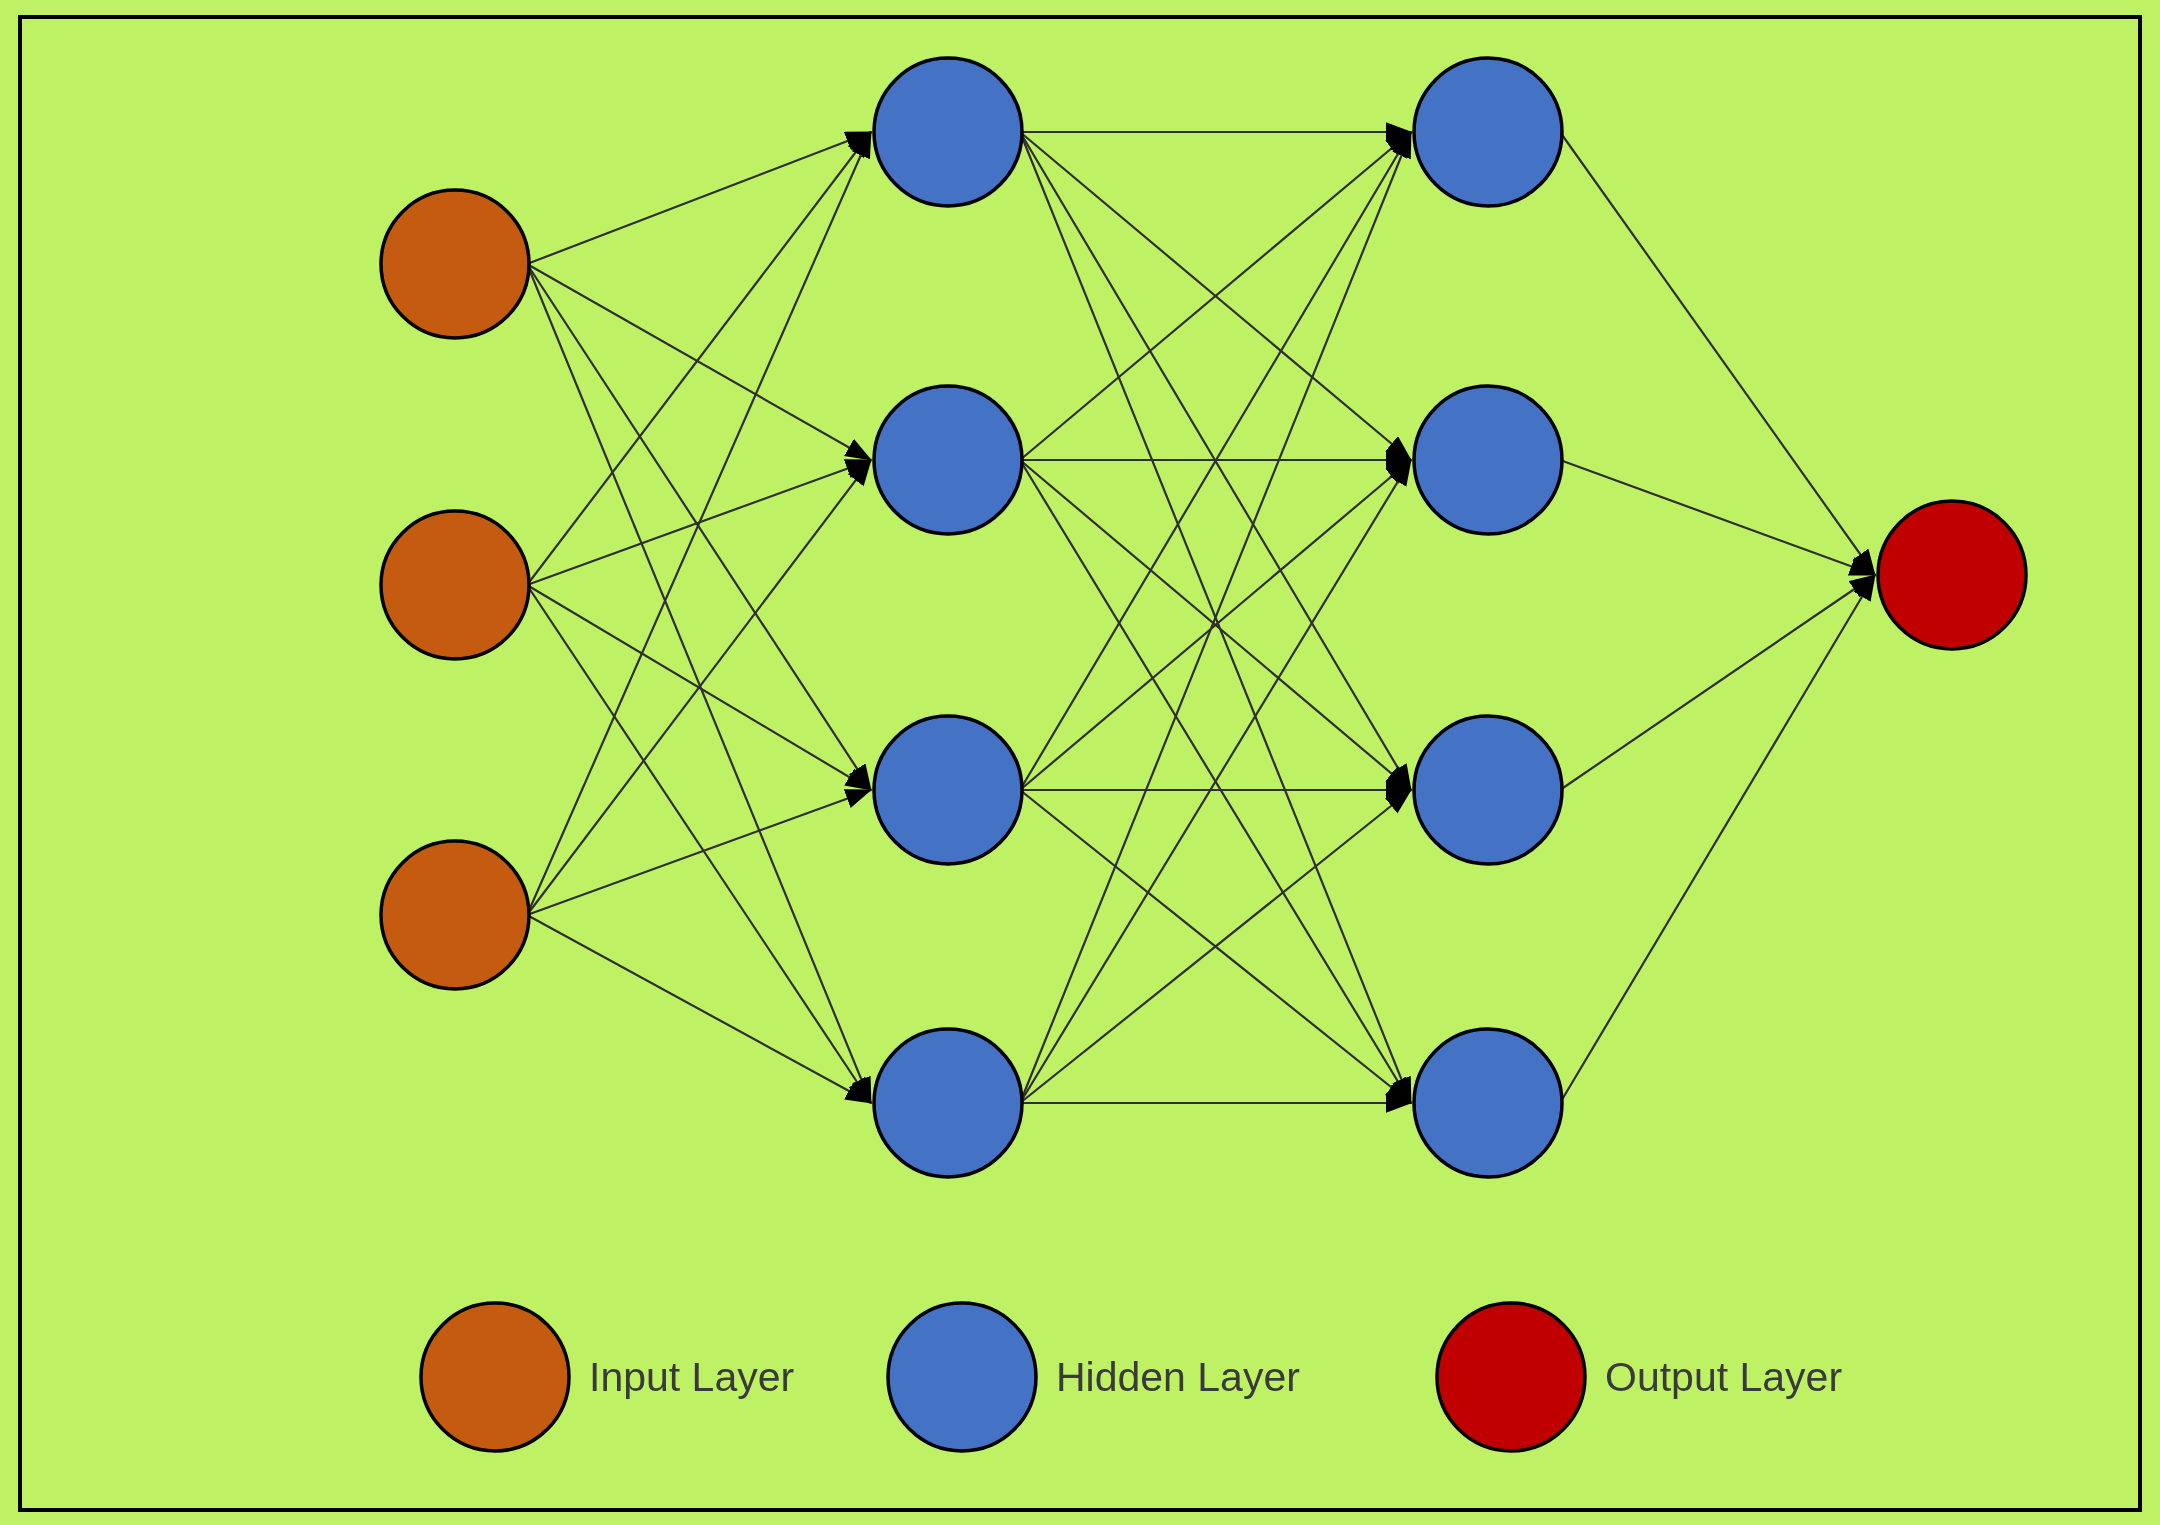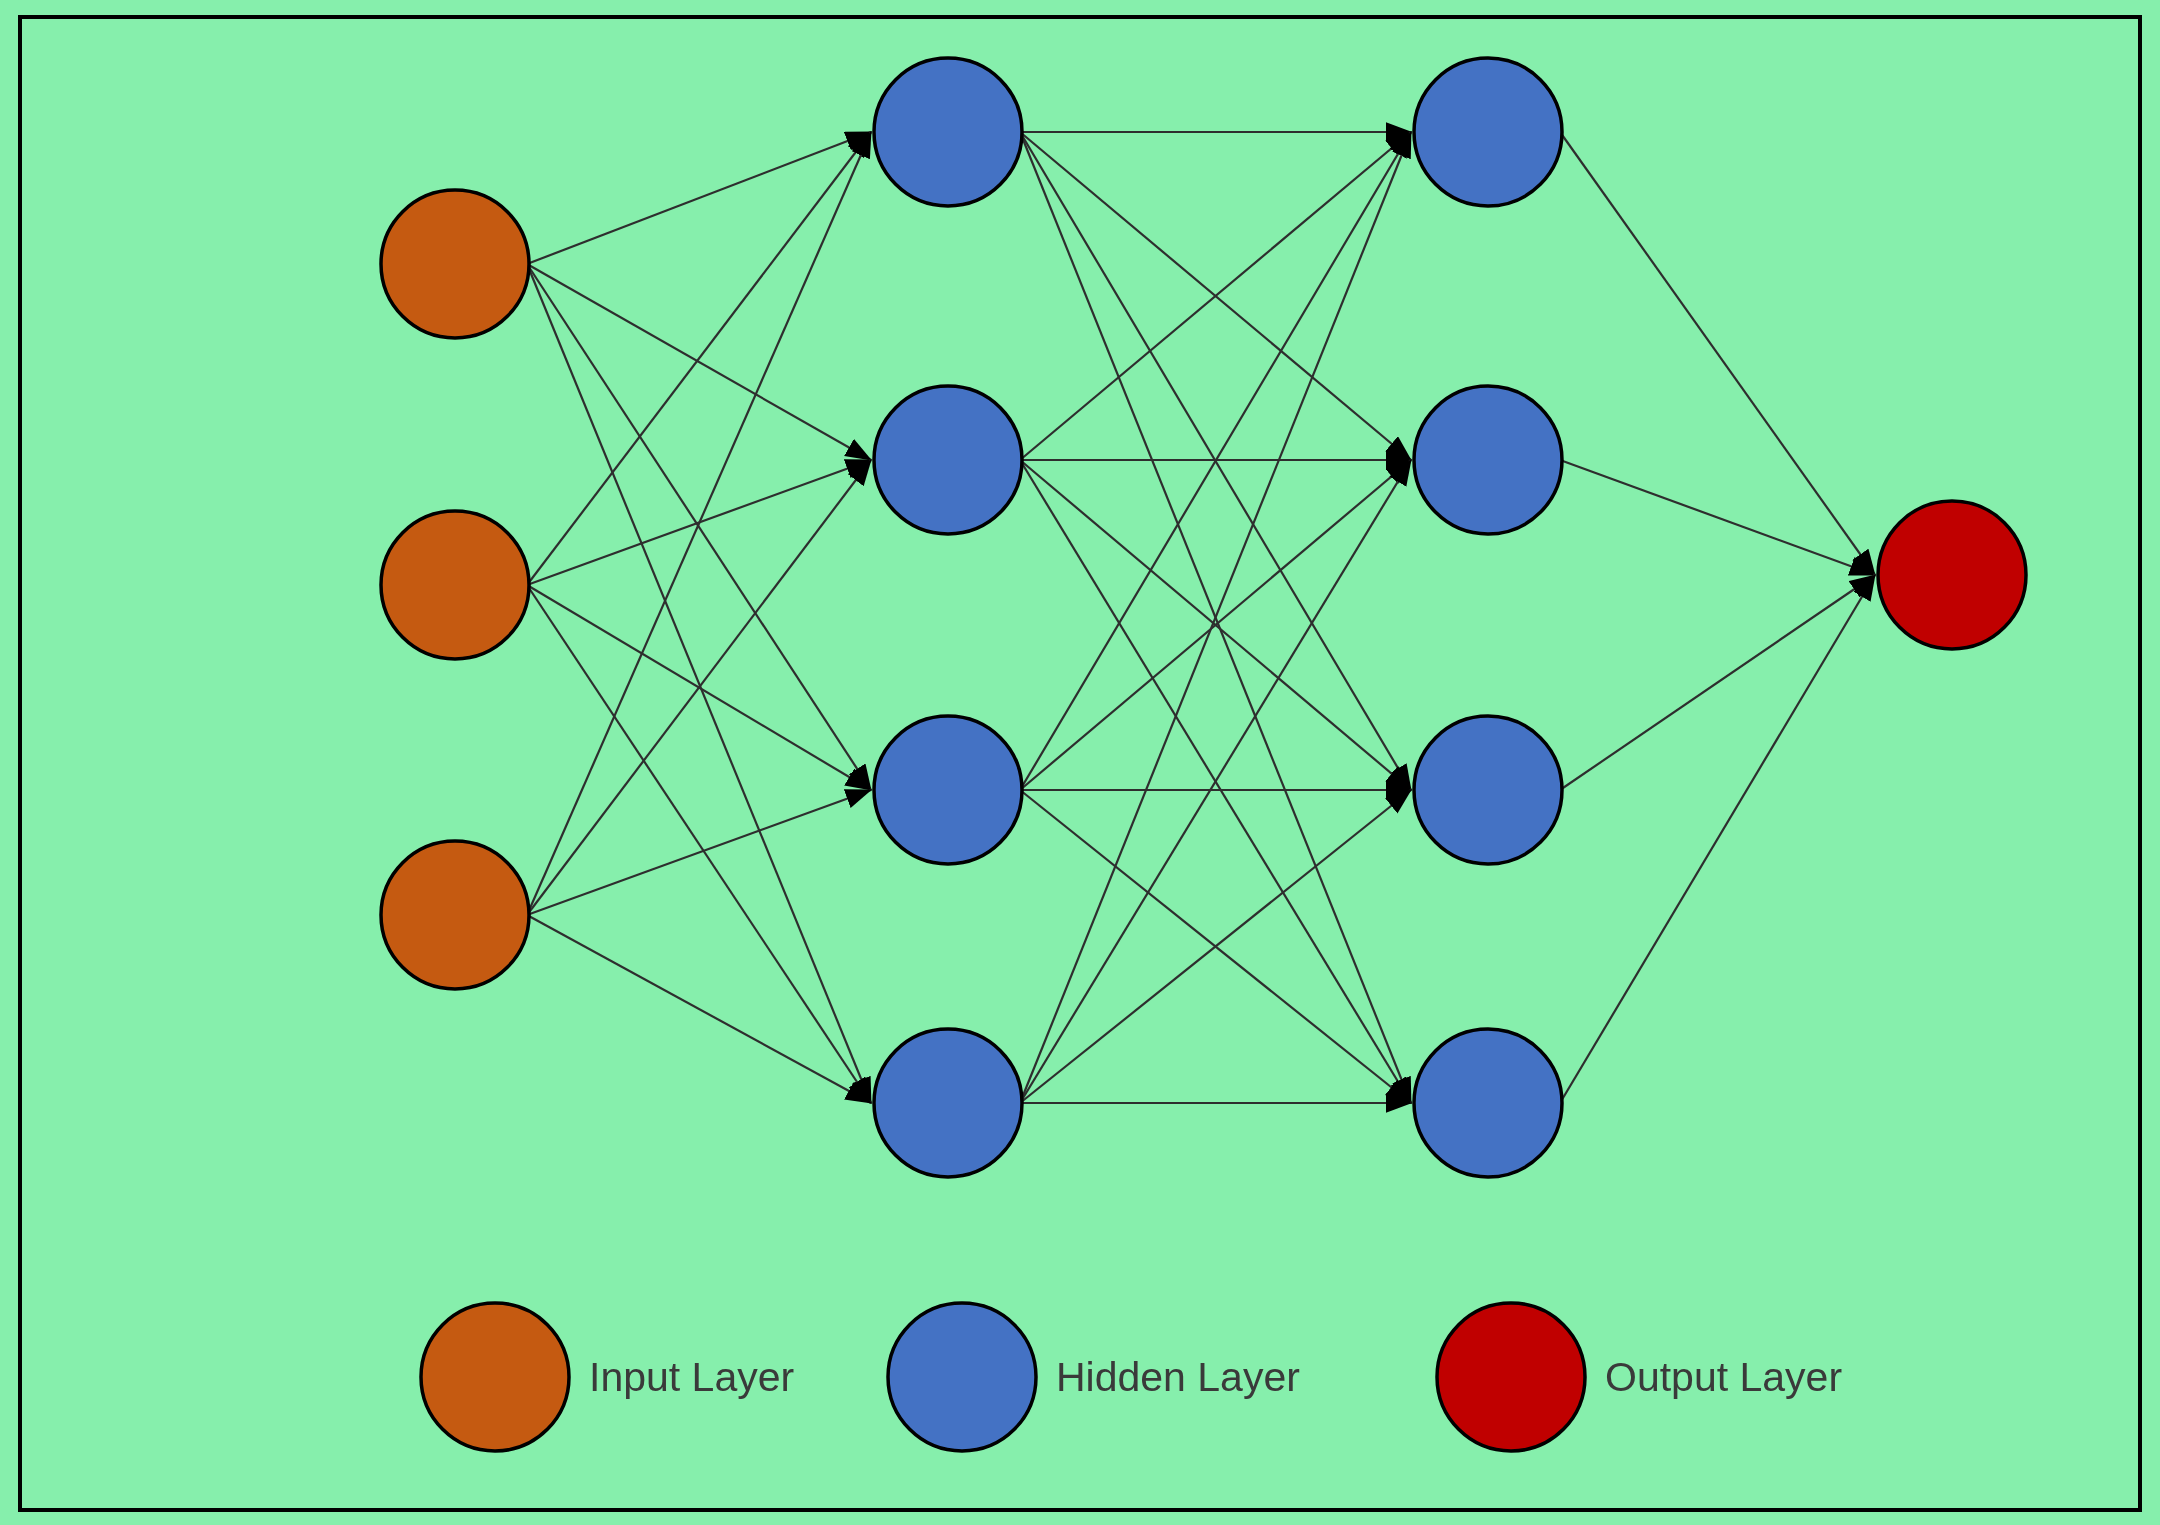--- a/index.html
+++ b/index.html
@@ -5,21 +5,21 @@
   html, body {
     margin: 0;
     padding: 0;
     background: #ffffff;
     font-family: "Liberation Sans", sans-serif;
   }
   .frame {
     position: relative;
     width: 2160px;
     height: 1525px;
-    background: #86efac;
+    background: #bef264;
     overflow: hidden;
   }
   svg { display: block; }
   text.legend-label {
     font-family: "Liberation Sans", sans-serif;
     font-weight: 400;
   }
 </style>
 </head>
 <body>

